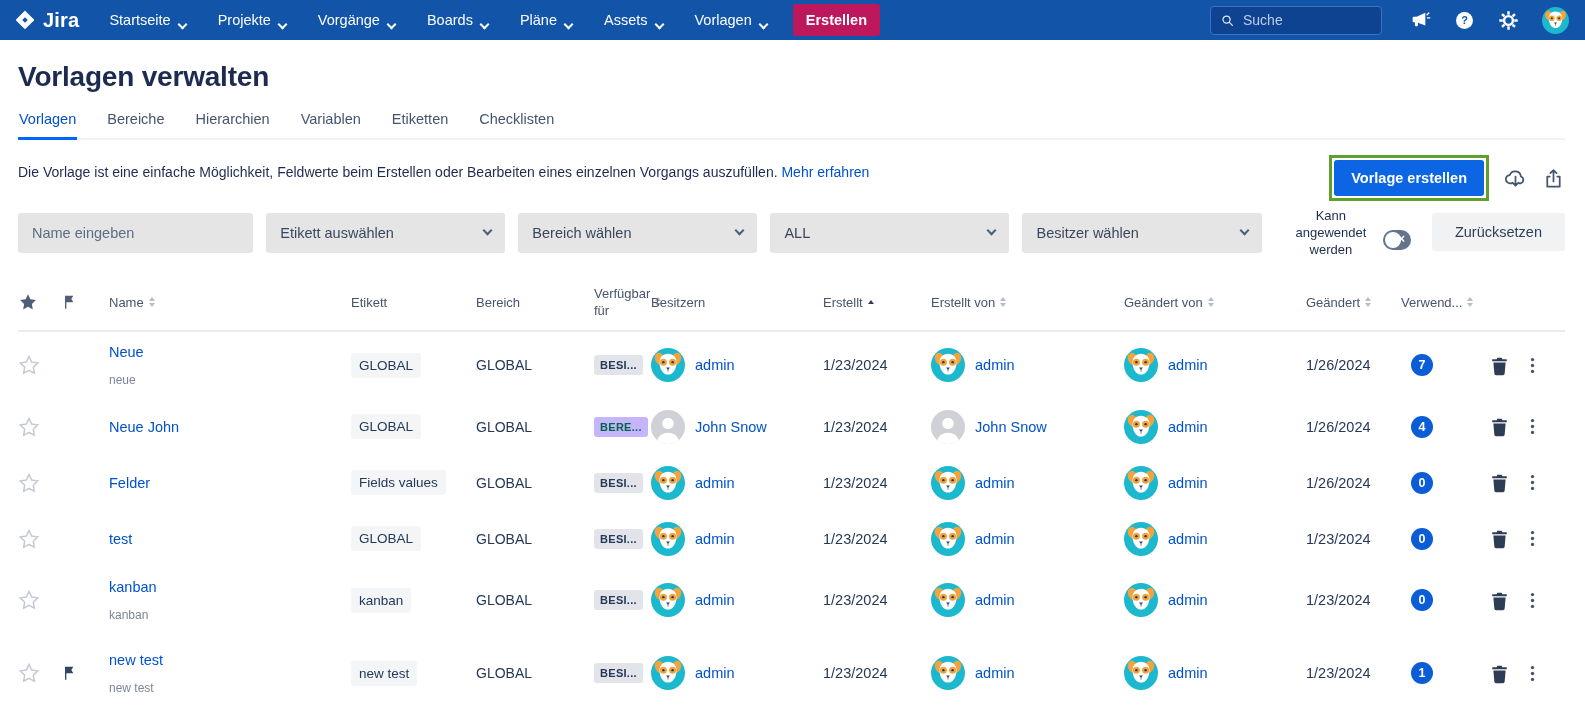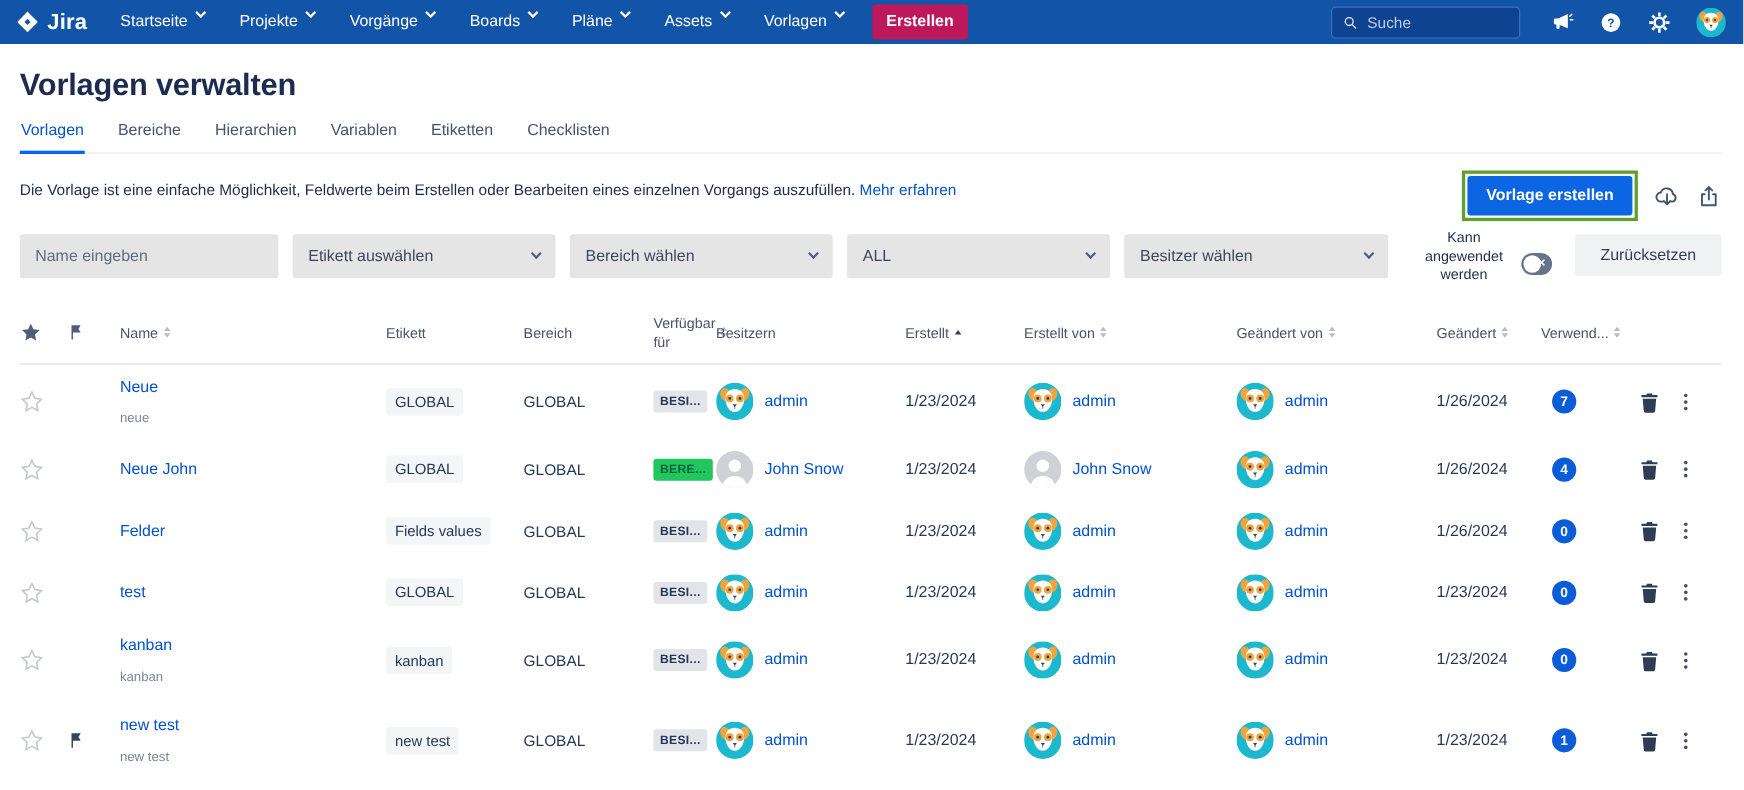--- a/index.html
+++ b/index.html
@@ -8,21 +8,21 @@
   a { text-decoration:none; cursor:pointer; }
   svg.icon { display:block; }
 
   
   .navbar { height:40px; background:#1254A8; display:flex; align-items:center;
     padding:0 16px 0 14px; color:#fff; }
   .brand { display:flex; align-items:center; gap:7px; margin-right:30px; }
   .brand-mark { width:22px; height:22px; }
   .brand-name { font-size:20px; font-weight:700; color:#fff; letter-spacing:.2px; }
   .nav-items { display:flex; align-items:center; gap:32px; }
-  .nav-item { display:flex; align-items:flex-start; font-size:14.5px; color:#fdfdfe; cursor:pointer; }
+  .nav-item { display:flex; align-items:flex-end; font-size:14.5px; color:#fdfdfe; cursor:pointer; }
   .chev { width:7px; height:7px; border-right:2px solid currentColor; border-bottom:2px solid currentColor;
     transform:rotate(45deg); display:inline-block; margin-left:8px; margin-top:-4px; }
   .nav-create { margin-left:26px; background:#be185d; color:#fff; border:none; border-radius:3px;
     font-size:14.5px; font-weight:700; padding:8px 13px; cursor:pointer; font-family:inherit; }
   .nav-spacer { flex:1; }
   .nav-search { display:flex; align-items:center; gap:8px; width:172px; height:29px;
     background:#0E4392; border:1px solid #3D70C1; border-radius:4px; padding:0 9px; margin-right:28px; }
   .nav-search svg { width:15px; height:15px; color:#DEE8F8; }
   .nav-search input { background:transparent; border:none; outline:none; color:#fff;
     font-size:14px; width:120px; font-family:inherit; }
@@ -91,21 +91,21 @@
   .row-flag { color:#344563; visibility:hidden; }
   .row-flag.flagged { visibility:visible; }
   .c-name { flex-direction:column; align-items:flex-start; justify-content:center; gap:13px; }
   .name-link { color:#0052CC; font-size:14.5px; font-weight:500; }
   .subtitle { font-size:12px; color:#7A869A; }
   .subtitle:empty { display:none; }
   .tag { background:#F4F5F7; border-radius:3px; padding:5px 8px; font-size:13.5px; color:#253858; }
   .c-scope { font-size:14px; color:#253858; }
   .avail { font-size:11px; font-weight:700; letter-spacing:.3px; padding:4px 6px; border-radius:3px; }
   .avail.gray { background:#E2E4E9; color:#253858; }
-  .avail.green { background:#22c55e; color:#006644; }
+  .avail.green { background:#c4b5fd; color:#006644; }
   .c-user { gap:10px; }
   .avatar { width:34px; height:34px; flex:0 0 34px; }
   .avatar svg { width:100%; height:100%; display:none; }
   .avatar.dog .dog-svg { display:block; }
   .avatar.person .person-svg { display:block; }
   .user-link { color:#0052CC; font-size:14.5px; }
   .c-date { font-size:14.5px; color:#253858; }
   .count { margin-left:10px; width:22px; height:22px; border-radius:50%; background:#0B5CD7; color:#fff;
     font-size:12.5px; font-weight:700; display:flex; align-items:center; justify-content:center; cursor:pointer; }
   .trash { width:21px; height:21px; color:#2E3D55; fill:currentColor; cursor:pointer; }

